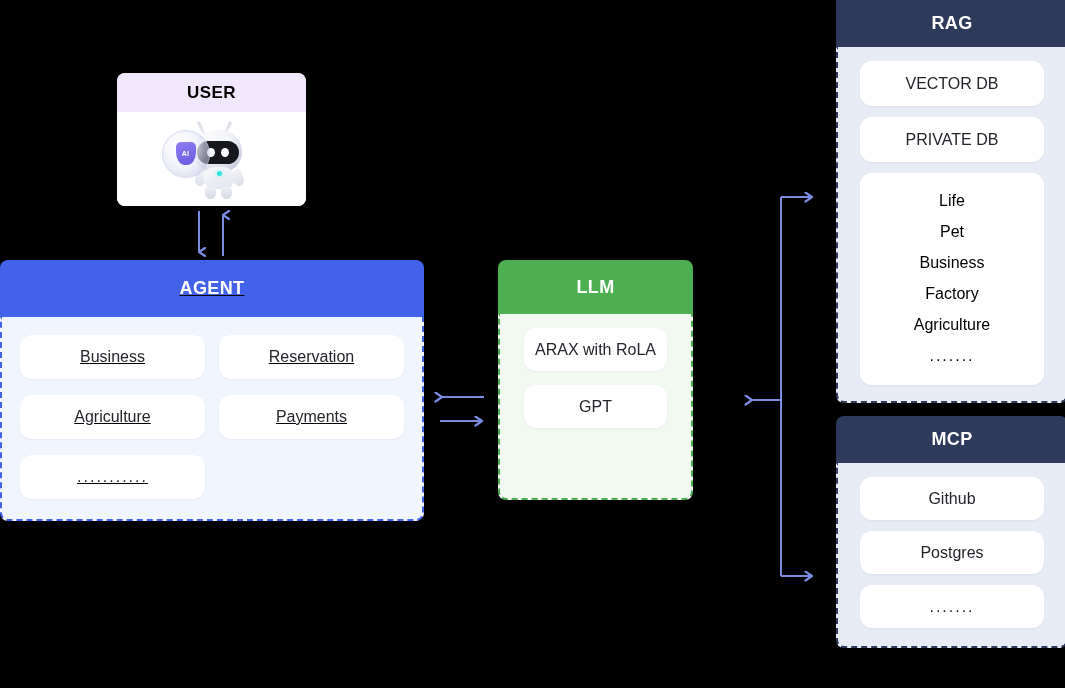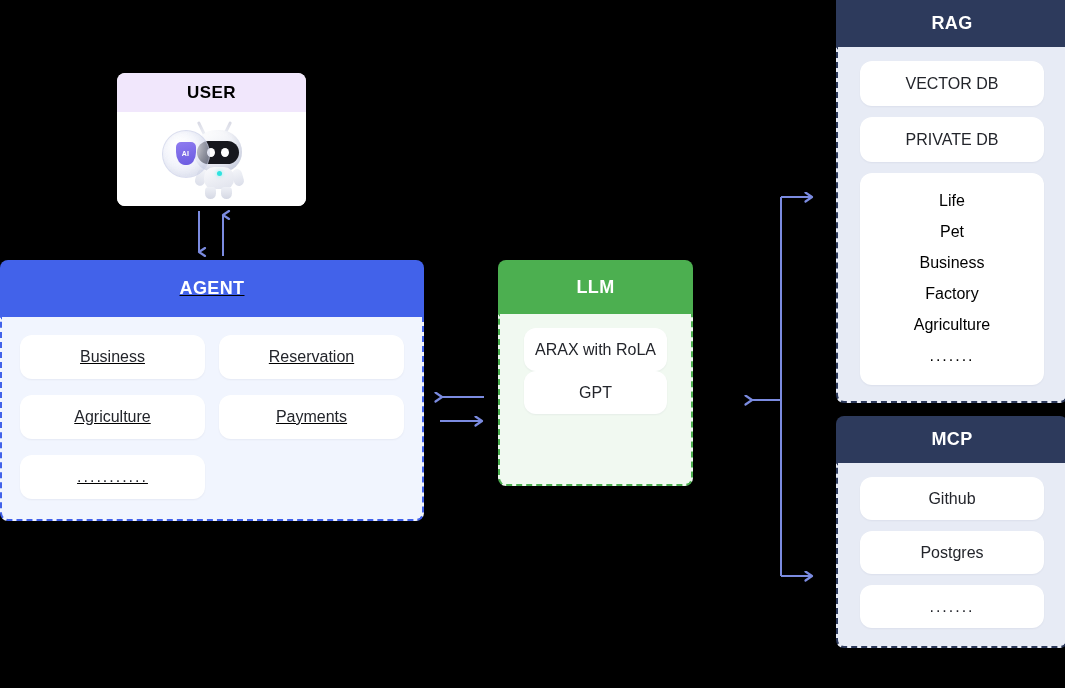--- a/index.html
+++ b/index.html
@@ -238,20 +238,21 @@
     color: #ffffff;
     font-size: 18px;
   }
   #llm-panel .panel-body {
     background: #F1F9F1;
     border: 2px dashed #4CAF50;
     border-top: none;
     padding: 14px 24px 70px 24px;
     display: flex;
     flex-direction: column;
+    gap: 14px;
   }
   #llm-panel .chip { height: 43px; }
 
   
   #rag-panel {
     left: 836px;
     top: 0px;
     width: 232px;
   }
   #rag-panel .panel-header {

